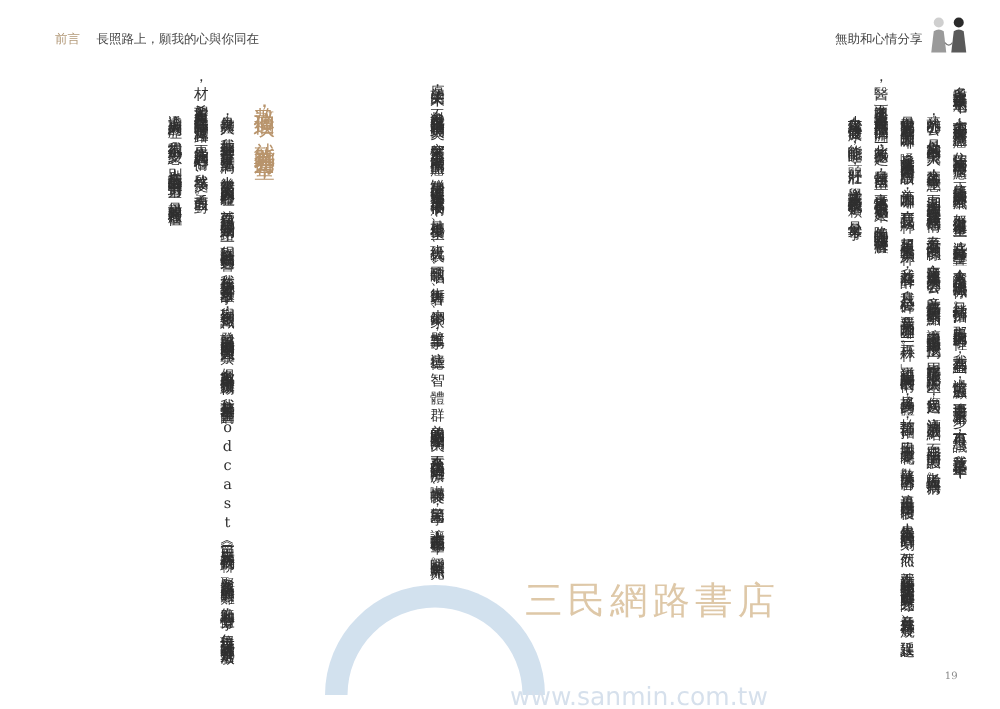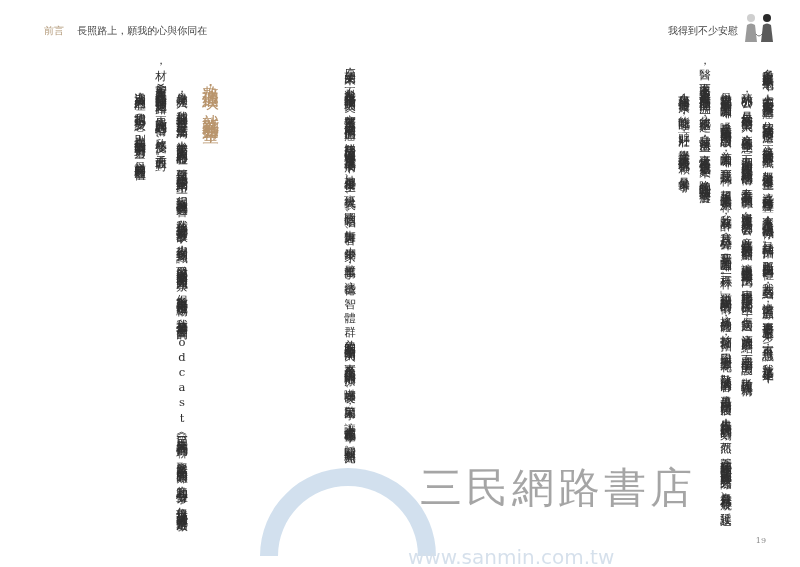--- a/index.html
+++ b/index.html
@@ -52,21 +52,21 @@
     font-family: "DejaVu Sans", "Liberation Sans", sans-serif;
     font-size: 17px; letter-spacing: 2px; color: #b8946c;
     line-height: 24px;
   }
 
   .watermark {
     position: absolute; left: 330px; top: 460px; width: 240px; height: 80px;
     pointer-events: none; opacity: 0.35;
   }
   .watermark .wm-cn {
-    position: absolute; left: 90px; top: 0; font-size: 42px; color: #000000;
+    position: absolute; left: 90px; top: 0; font-size: 30px; color: #a16207;
     letter-spacing: 4px; font-family: "DejaVu Serif", serif; white-space: nowrap;
   }
   .watermark .wm-url {
     position: absolute; left: 78px; top: 40px; font-size: 20px; color: #8aa7c8;
     font-family: "DejaVu Sans", sans-serif; white-space: nowrap; margin-top: 45px;
   }
   .watermark .wm-arc {
     position: absolute; left: -70px; top: 8px; width: 140px; height: 140px;
     border: 18px solid #7fa8cf; border-radius: 50%;
     border-bottom-color: transparent; border-right-color: transparent;
@@ -92,21 +92,21 @@
 
     <div class="vtext left-body2">
       <p class="indent">身為媒體人，我長期經營社群平台分享生活點滴，十幾年來照顧家人的心路歷程，就像寫日記一樣張貼到網路上，得到許多共鳴與迴響。我在粉絲身上看到好多故事，學到很多知識，發現照顧者遇到的困難大同小異，但多數都走得遍體鱗傷。我主持伊甸基金會的Podcast節目《先來一杯我們再聊》，聚焦眾多照顧者的艱難、無助和心情分享，每位現身說法的來賓都是活教材，希望所有人在長照責任降臨時別走冤枉路，更能夠調適好心情，欣然接受、勇敢面對。</p>
       <p class="indent">透過別人的經歷，我得到不少安慰，別人也在我的故事中得到力量。母親的長照歷程值</p>
     </div>
 
     <div class="folio folio-left">19</div>
   </div>
 
   <div class="page page-right">
-    <div class="running-head-right">我得到不少安慰</div>
+    <div class="running-head-right">無助和心情分享</div>
     <svg class="figures-icon" viewBox="0 0 34 32">
       <circle cx="9" cy="6" r="4" fill="#cfcfcf"></circle>
       <path d="M3 30 L5 13 Q9 10 13 13 L15 30 Z" fill="#9a9a9a"></path>
       <circle cx="25" cy="6" r="4" fill="#2a2a2a"></circle>
       <path d="M19 30 L21 13 Q25 10 29 13 L31 30 Z" fill="#5a5a5a"></path>
       <path d="M14 22 Q17 26 20 22" stroke="#777" stroke-width="1" fill="none"></path>
     </svg>
 
     <div class="vtext right-body">
       <p>多重器官衰竭臥病七年；十七歲的小女兒意外罹患血癌，住院治療八個月後痊癒；正值壯年的妹妹意外中風，努力復健獲得重生。這些意外時序重疊，令人來不及喘息也無法喊停，只能見招拆招。那段長跑的日子裡，我左支右絀，一邊忙著照顧，一邊更要思索著下一步，真不可思議，我竟這樣走了十年。</p>

